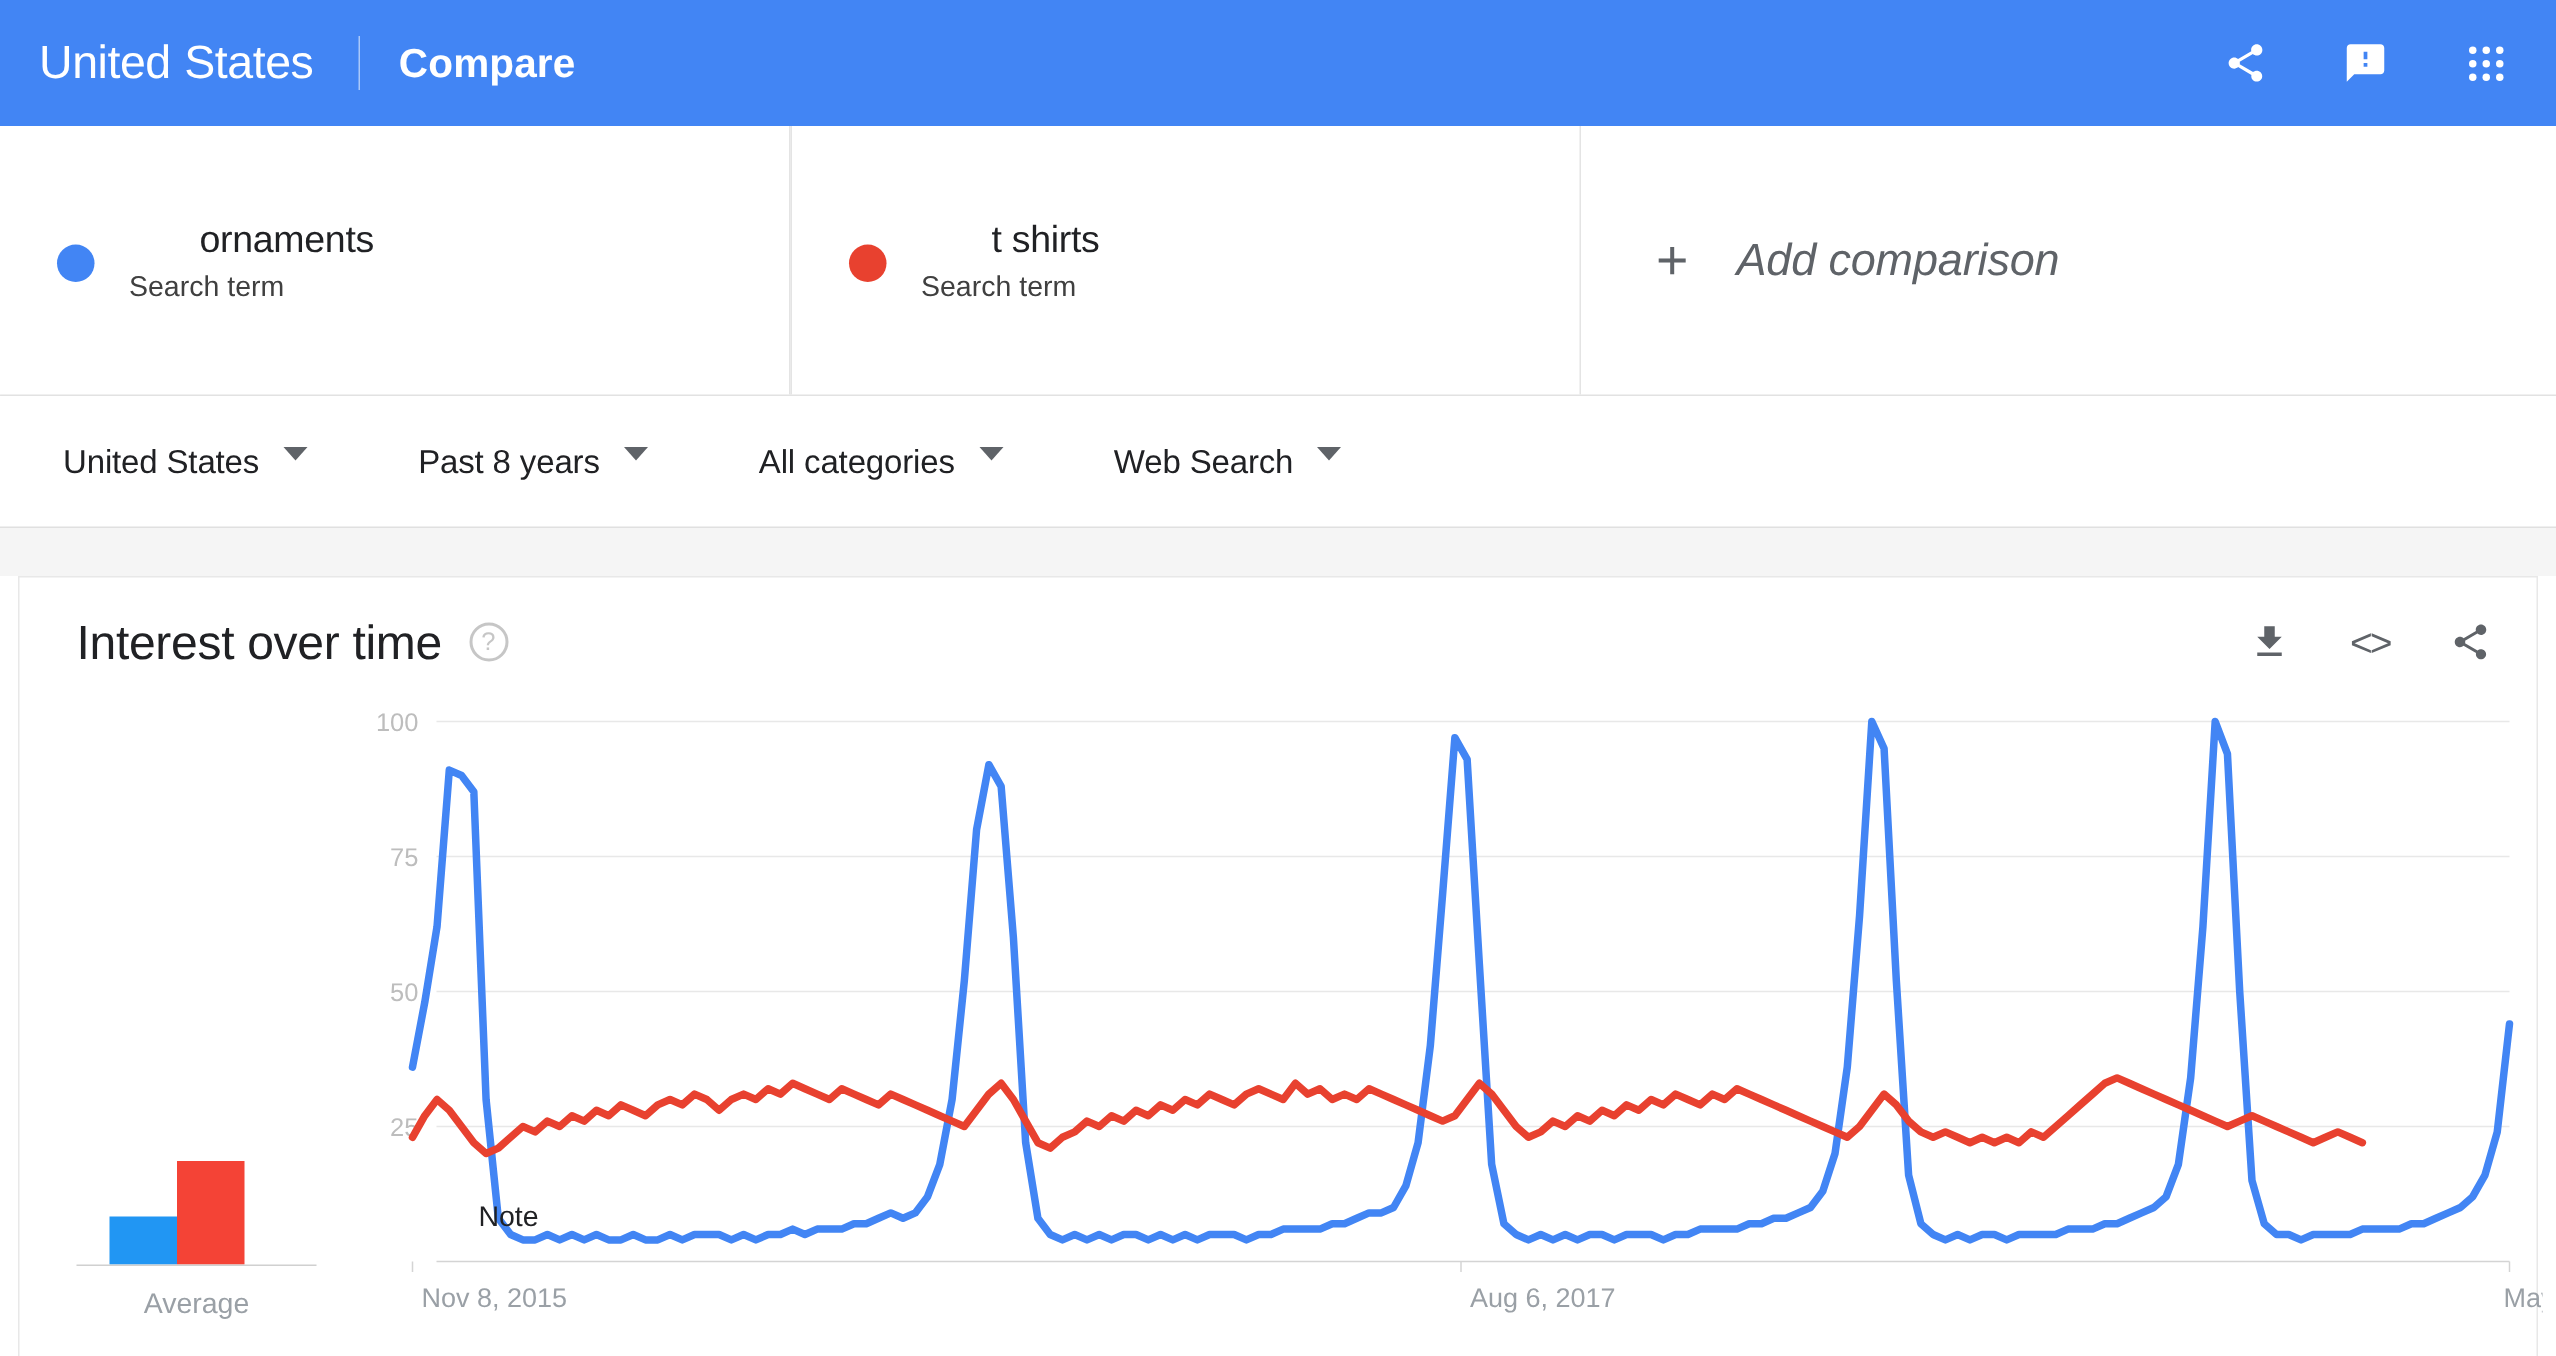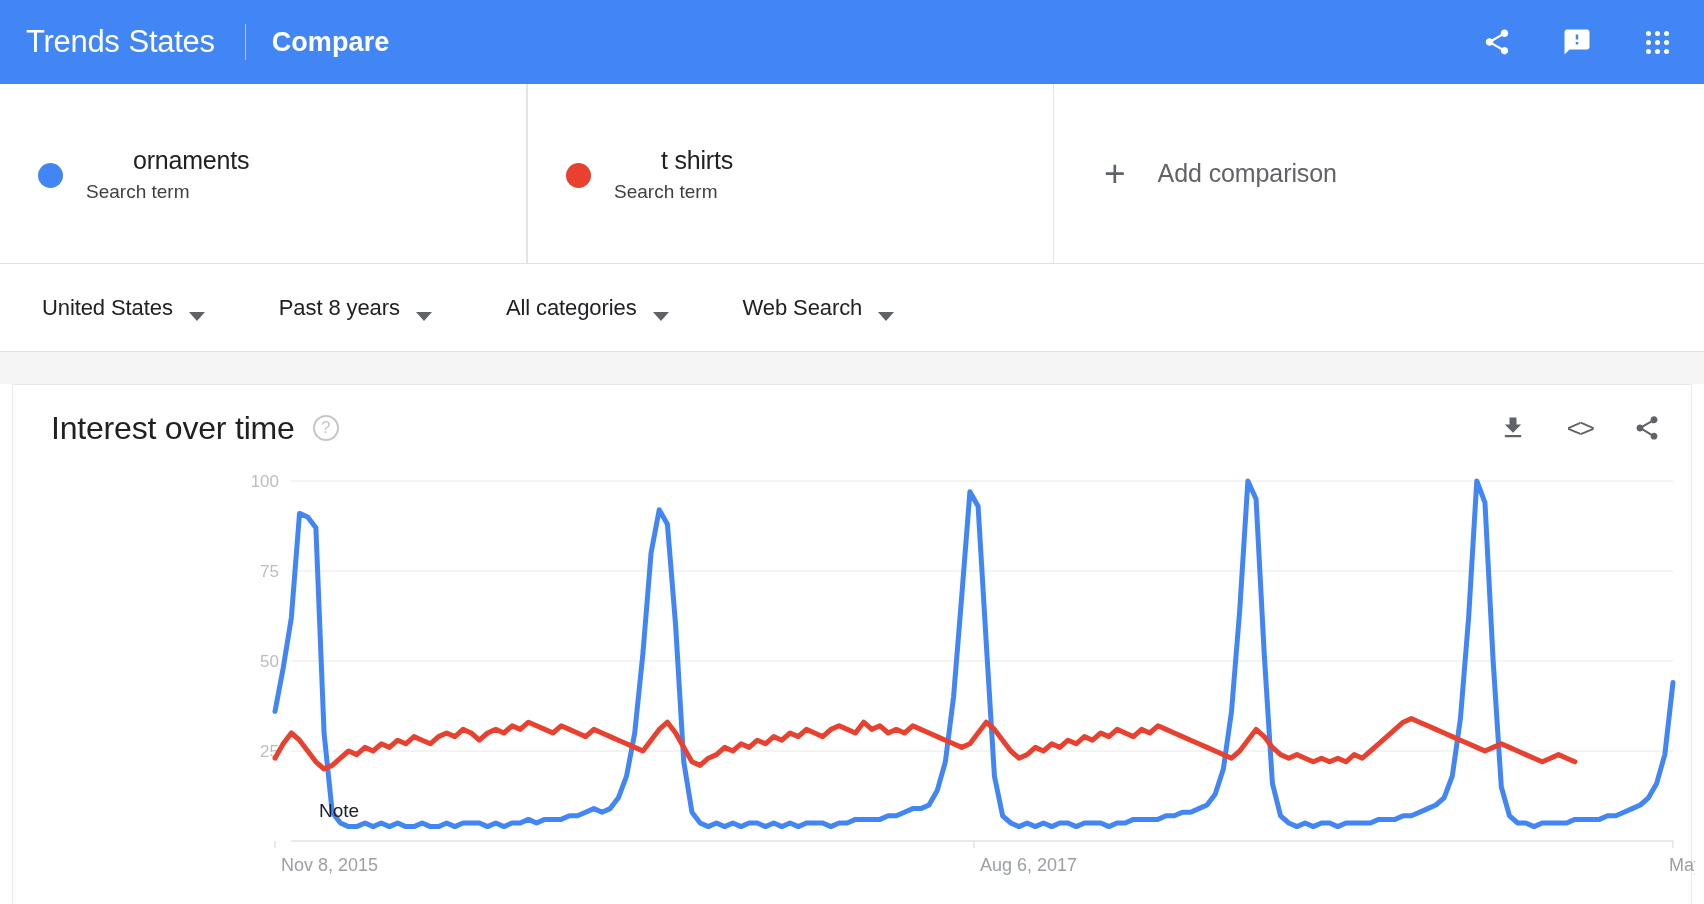--- a/index.html
+++ b/index.html
@@ -106,39 +106,40 @@
     cursor: pointer;
   }
   .plus-icon {
     font-size: 37px;
     color: #5f6368;
     font-weight: 300;
     margin-right: 32px;
     line-height: 1;
   }
   .add-compare-label {
-    font-size: 25px;
+    font-size: 30px;
     color: #5f6368;
     font-weight: 400;
     letter-spacing: -0.1px;
+    font-style: italic;
   }
 
   
   .filters-row {
     height: 88px;
     display: flex;
     align-items: center;
     padding-left: 42px;
     border-bottom: 1px solid #e0e0e0;
     box-shadow: 0 1px 3px rgba(0,0,0,0.08);
     background: #fff;
   }
   .filter {
     display: flex;
-    align-items: flex-end;
+    align-items: flex-start;
     margin-right: 74px;
     cursor: pointer;
   }
   .filter-label {
     font-size: 22px;
     color: #202124;
     letter-spacing: -0.1px;
   }
   .caret {
     width: 0; height: 0;
@@ -249,21 +250,21 @@
     fill: #202124;
     font-size: 19px;
     font-family: "Liberation Sans", sans-serif;
   }
 </style>
 </head>
 <body>
 
 <div class="appbar">
   <div class="brand">
-    <span class="g-part">Trends</span>
+    <span class="g-part">United</span>
     <span class="t-part">States</span>
   </div>
   <div class="brand-divider"></div>
   <div class="appbar-title">Compare</div>
 
   <div class="appbar-actions">
     <div class="icon-btn">
       <svg width="30" height="30" viewBox="0 0 24 24" fill="#fff">
         <path d="M18 16.08c-.76 0-1.44.3-1.96.77L8.91 12.7c.05-.23.09-.46.09-.7s-.04-.47-.09-.7l7.05-4.11c.54.5 1.25.81 2.04.81 1.66 0 3-1.34 3-3s-1.34-3-3-3-3 1.34-3 3c0 .24.04.47.09.7L8.04 9.81C7.5 9.31 6.79 9 6 9c-1.66 0-3 1.34-3 3s1.34 3 3 3c.79 0 1.5-.31 2.04-.81l7.12 4.16c-.05.21-.08.43-.08.65 0 1.61 1.31 2.92 2.92 2.92s2.92-1.31 2.92-2.92-1.31-2.92-2.92-2.92z"></path>
       </svg>
@@ -345,20 +346,28 @@
       <span class="tool-btn">
         <svg width="28" height="28" viewBox="0 0 24 24" fill="#5f6368">
           <path d="M18 16.08c-.76 0-1.44.3-1.96.77L8.91 12.7c.05-.23.09-.46.09-.7s-.04-.47-.09-.7l7.05-4.11c.54.5 1.25.81 2.04.81 1.66 0 3-1.34 3-3s-1.34-3-3-3-3 1.34-3 3c0 .24.04.47.09.7L8.04 9.81C7.5 9.31 6.79 9 6 9c-1.66 0-3 1.34-3 3s1.34 3 3 3c.79 0 1.5-.31 2.04-.81l7.12 4.16c-.05.21-.08.43-.08.65 0 1.61 1.31 2.92 2.92 2.92s2.92-1.31 2.92-2.92-1.31-2.92-2.92-2.92z"></path>
         </svg>
       </span>
     </div>
   </div>
 
   <div class="chart-body">
 
+    <div class="avg-panel">
+      <div class="avg-bars">
+        <div class="avg-bar" style="background: rgb(33, 150, 243); height: 32.2px;"></div>
+        <div class="avg-bar" style="background: rgb(244, 67, 54); height: 69px;"></div>
+      </div>
+      <div class="avg-baseline"></div>
+      <div class="avg-label">Average</div>
+    </div>
 
     <div class="plot">
       <svg id="plot-svg" width="1460" height="434">
           <line x1="56" y1="280" x2="1438" y2="280" stroke="#e8e8e8" stroke-width="1"></line>
           <text x="44" y="286" class="y-tick-label">25</text>
           <line x1="56" y1="190" x2="1438" y2="190" stroke="#e8e8e8" stroke-width="1"></line>
           <text x="44" y="196" class="y-tick-label">50</text>
           <line x1="56" y1="100" x2="1438" y2="100" stroke="#e8e8e8" stroke-width="1"></line>
           <text x="44" y="106" class="y-tick-label">75</text>
           <line x1="56" y1="10" x2="1438" y2="10" stroke="#e8e8e8" stroke-width="1"></line>

